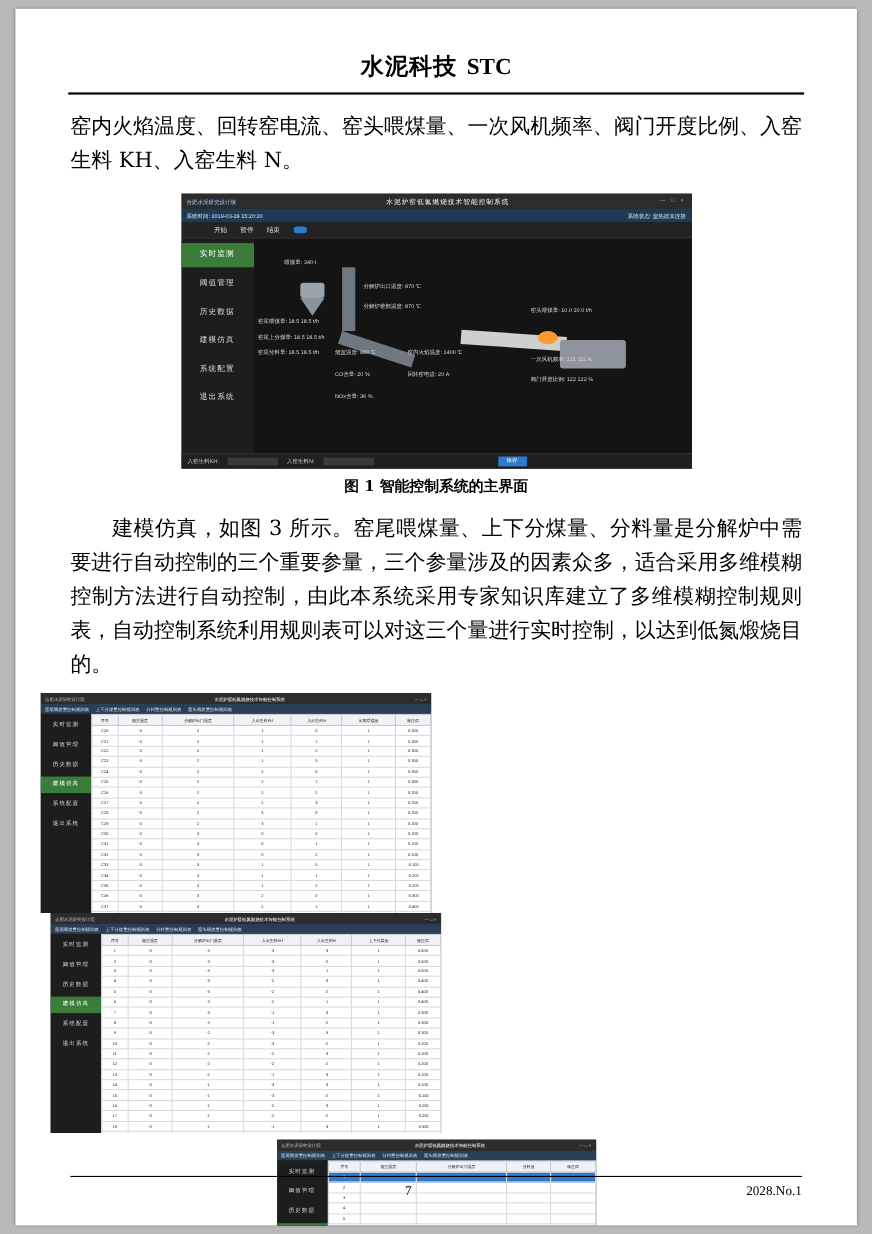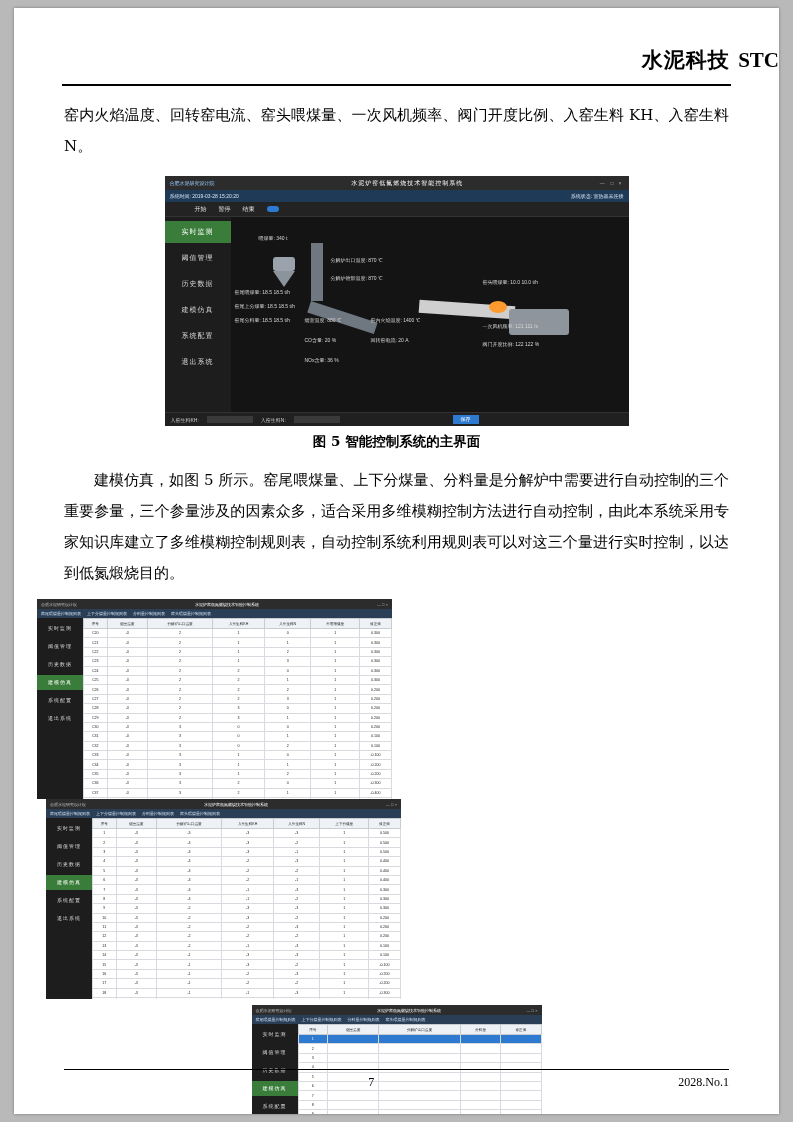--- a/index.html
+++ b/index.html
@@ -9,35 +9,35 @@
     font-family:"Liberation Serif", serif;
   }
   .page{
     position:absolute;left:14px;top:8px;
     width:765px;height:1106px;
     background:#ffffff;
     box-shadow:0 0 3px rgba(0,0,0,.35);
     overflow:hidden;
   }
   .journal-head{
-    text-align:right;
+    text-align:center;
     font-size:21px;
     font-weight:bold;
     letter-spacing:1px;
     margin-top:38px;
     font-family:"DejaVu Serif", serif;
   }
   .journal-head .stc{font-family:"Liberation Serif",serif;letter-spacing:0;}
   .rule{
     margin:10px 48px 0 48px;
     border-top:2px solid #000;
   }
   .body-text{
     margin:14px 50px 0 50px;
-    font-size:15px;
+    font-size:19px;
     line-height:31px;
     text-align:justify;
     font-family:"DejaVu Serif", serif;
   }
   .indent{text-indent:2em;}
 
   
   .fig4-wrap{
     margin:14px auto 0 auto;
     width:464px;height:250px;
@@ -193,23 +193,23 @@
 
     <div class="hmi-footer">
       <span>入窑生料KH:</span>
       <span class="inp"></span>
       <span>入窑生料N:</span>
       <span class="inp"></span>
       <span class="btn">保存</span>
     </div>
   </div>
 
-  <div class="fig-cap">图 5 智能控制系统的主界面</div>
-
-  <div class="body-text indent">建模仿真，如图 5 所示。窑尾喂煤量、上下分煤量、分料量是分解炉中需要进行自动控制的三个重要参量，三个参量涉及的因素众多，适合采用多维模糊控制方法进行自动控制，由此本系统采用专家知识库建立了多维模糊控制规则表，自动控制系统利用规则表可以对这三个量进行实时控制，以达到低氮煅烧目的。</div>
+  <div class="fig-cap">图 1 智能控制系统的主界面</div>
+
+  <div class="body-text indent">建模仿真，如图 3 所示。窑尾喂煤量、上下分煤量、分料量是分解炉中需要进行自动控制的三个重要参量，三个参量涉及的因素众多，适合采用多维模糊控制方法进行自动控制，由此本系统采用专家知识库建立了多维模糊控制规则表，自动控制系统利用规则表可以对这三个量进行实时控制，以达到低氮煅烧目的。</div>
 
   <div class="fig5-wrap">
 
     
     <div class="tbl-shot" style="width:355px;height:200px;">
       <div class="ts-top">
         <span>合肥水泥研究设计院</span>
         <span class="m">水泥炉窑低氮燃烧技术智能控制系统</span>
         <span>— □ ×</span>
       </div>

